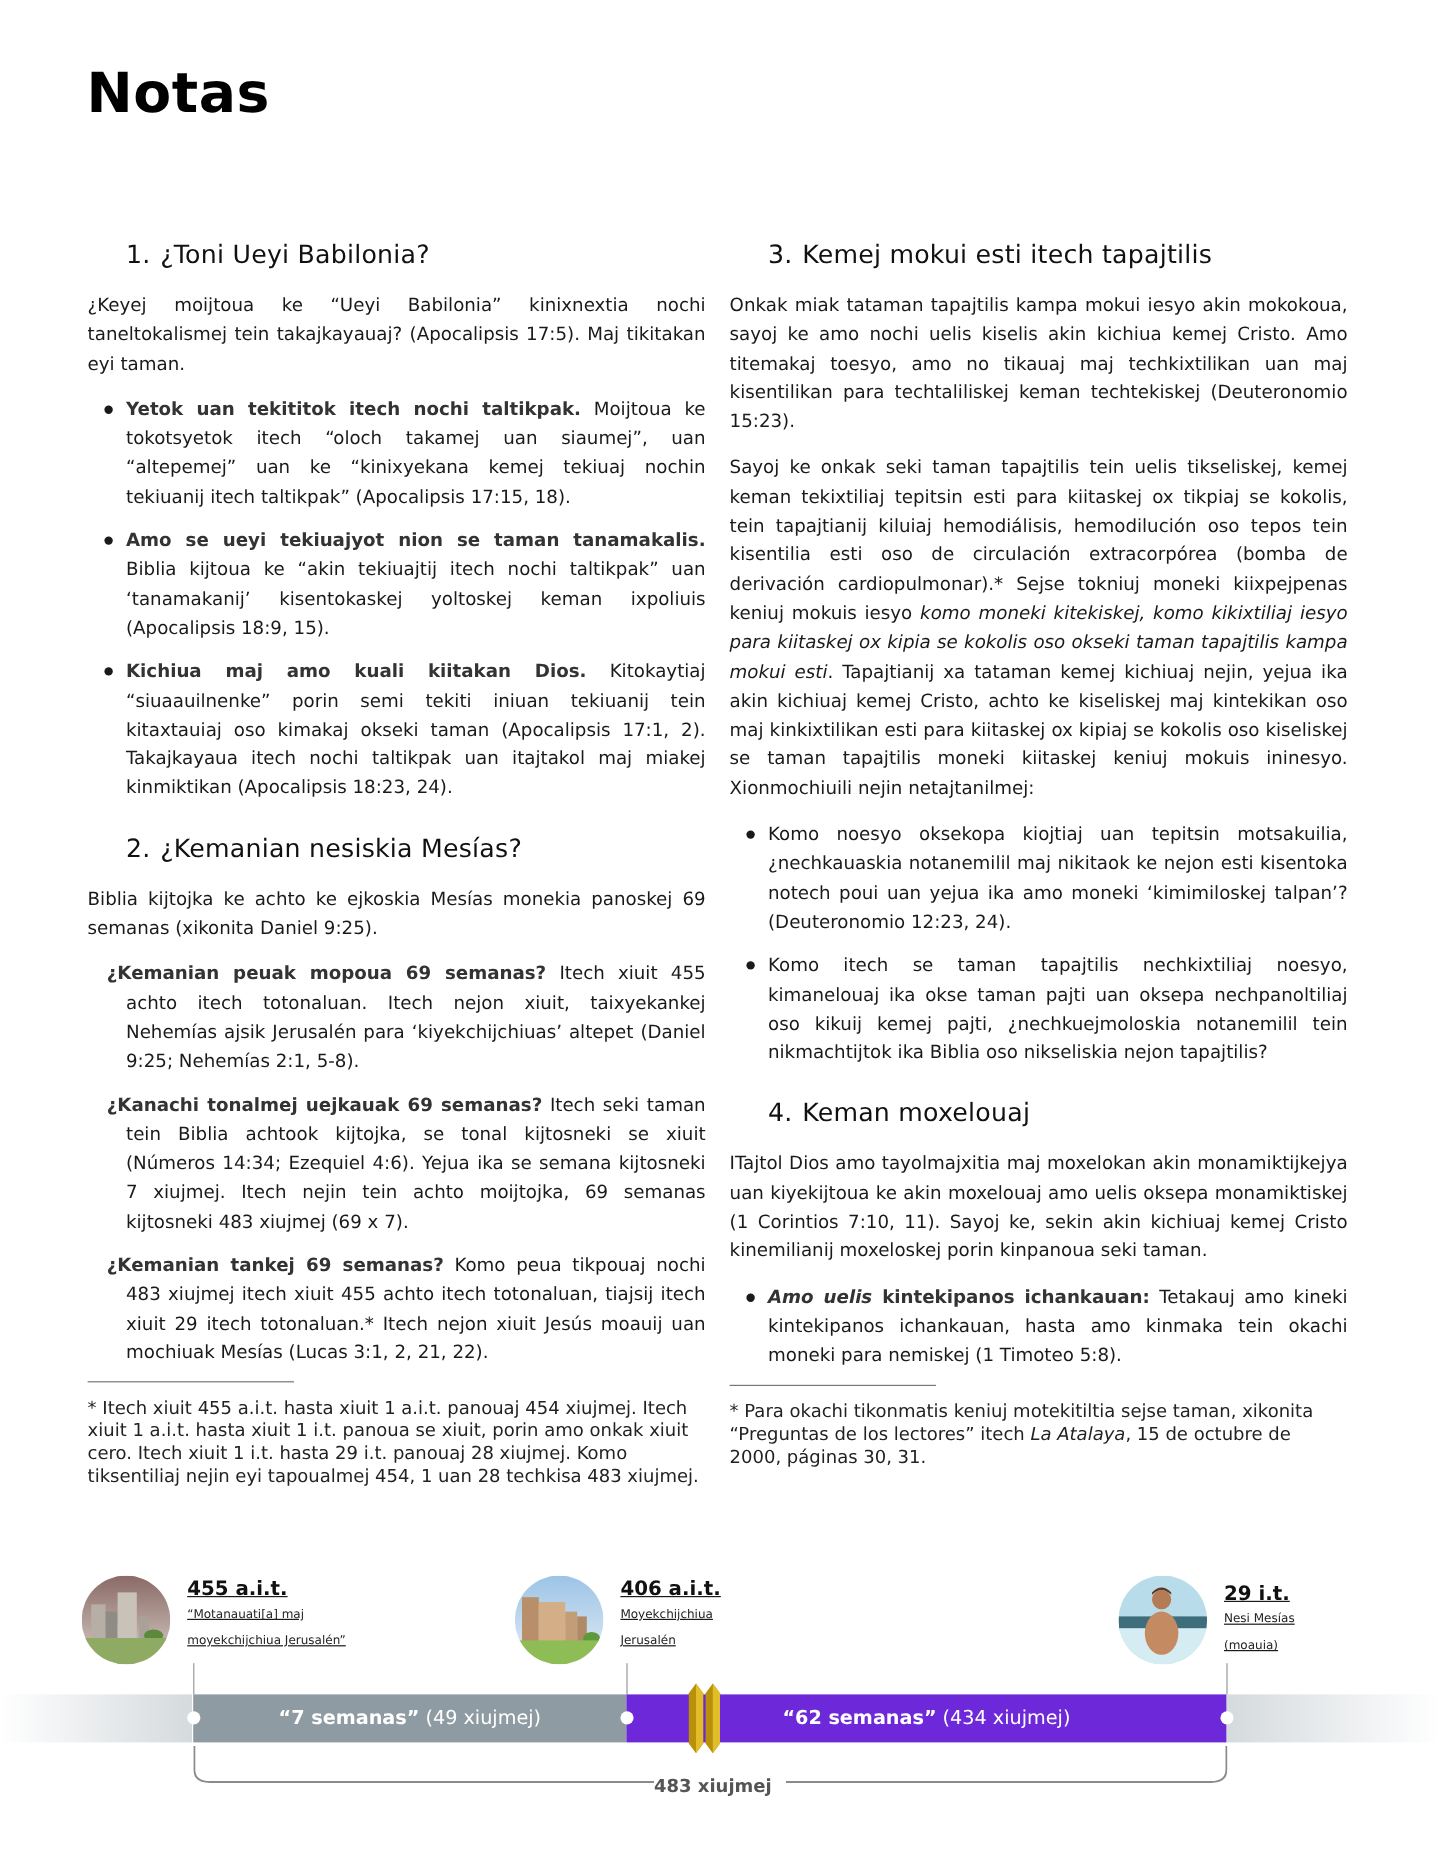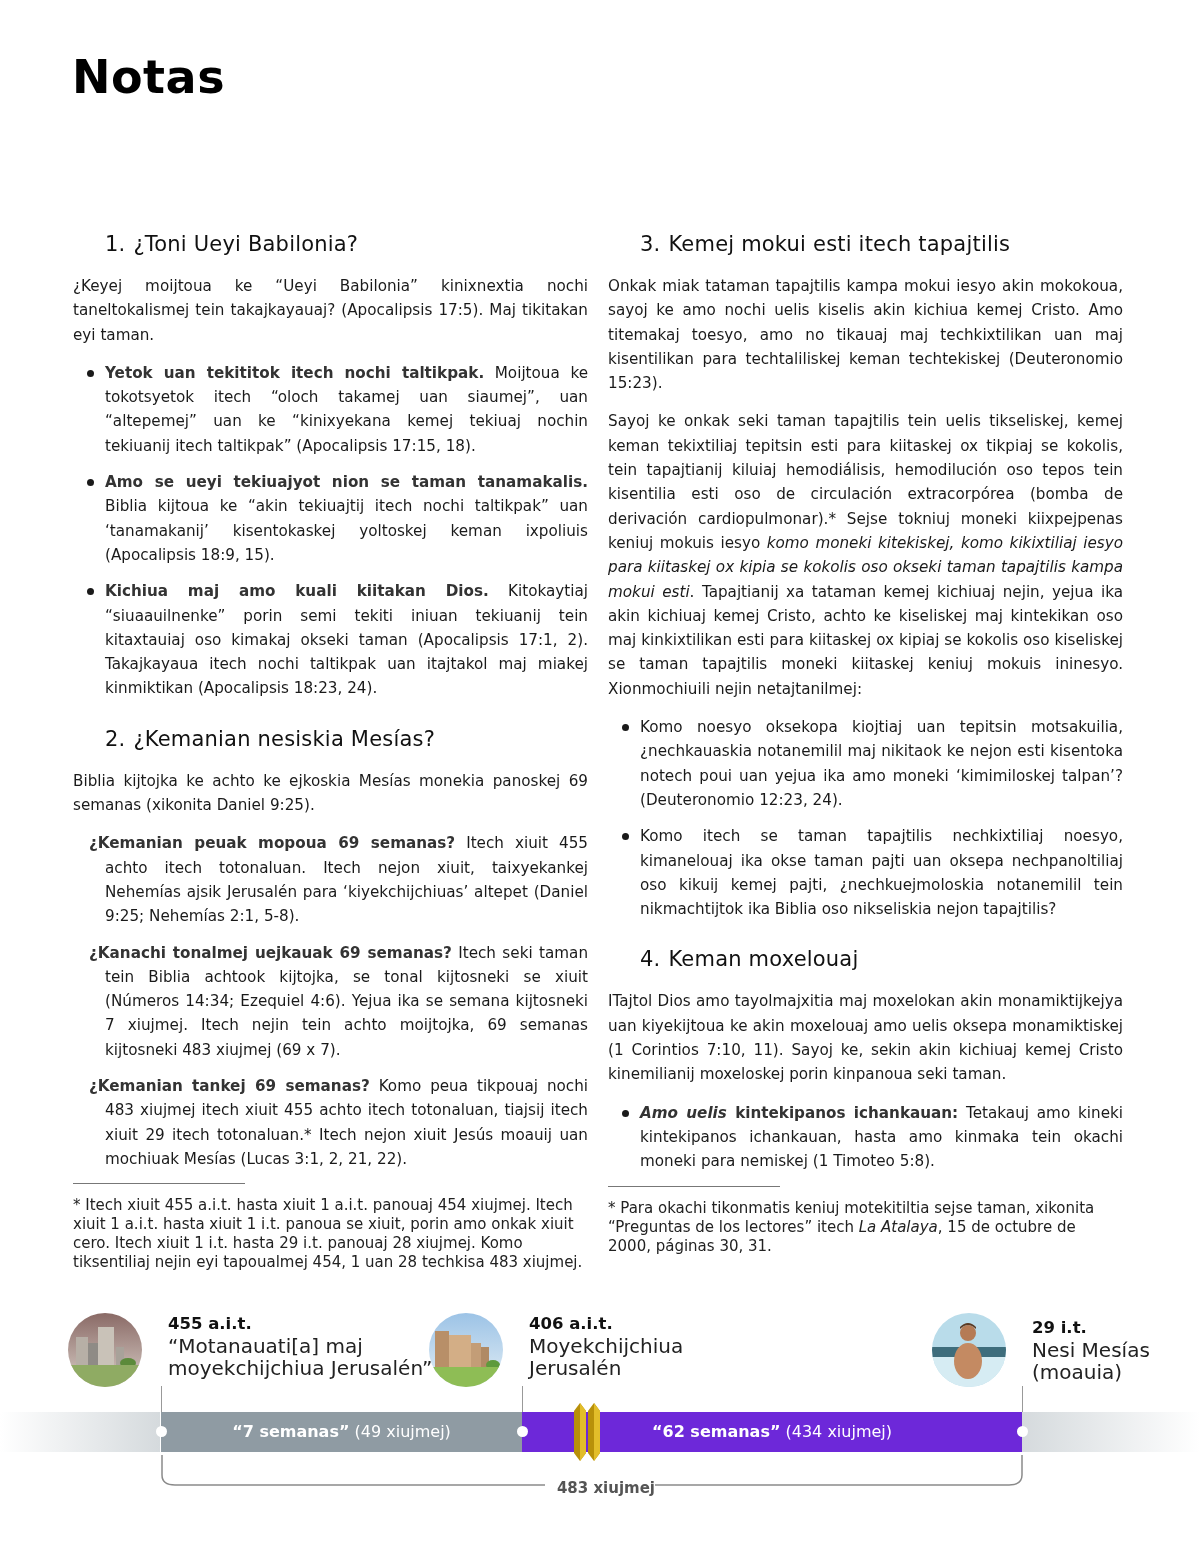--- a/index.html
+++ b/index.html
@@ -11,41 +11,41 @@
   .col-right { left: 608px; }
   .sec-title { font-size: 21px; font-weight: normal; color: #111; margin: 0 0 18px 32px; letter-spacing: 0.2px; }
   .sec-title .num { margin-right: 8px; }
   p, li { font-size: 15.2px; line-height: 24.3px; margin: 0; text-align: justify; }
   .para { margin-bottom: 14px; }
   ul.bullets { list-style: none; padding: 0; margin: 0 0 0 32px; }
   ul.bullets li { position: relative; padding-left: 0; margin-bottom: 12px; }
   ul.bullets li .dot { position: absolute; left: -18px; top: 9px; width: 7px; height: 7px; border-radius: 50%; background: #1a1a1a; }
   .qa { margin: 0 0 12px 16px; padding-left: 16px; text-indent: -16px; }
   b, strong { color: #333; }
-  .sec { margin-bottom: 26px; margin-top: 32px; }
+  .sec { margin-bottom: 26px; }
   .fn-rule { width: 172px; border-top: 1.5px solid #777; margin: 4px 0 12px 0; }
   .footnote { font-size: 15px; line-height: 19px; text-align: left; color: #222; }
   
   .timeline { position: absolute; left: 0; top: 1305px; width: 1200px; height: 200px; }
   .tl-event { position: absolute; top: 8px; display: flex; }
   .tl-img { width: 74px; height: 74px; border-radius: 50%; overflow: hidden; flex: none; }
-  .tl-text { margin-left: 26px; }
+  .tl-text { margin-left: 14px; text-decoration: underline; }
   .tl-year { font-size: 16.5px; font-weight: bold; color: #111; line-height: 22px; }
-  .tl-desc { font-size: 20px; line-height: 22px; color: #222; }
+  .tl-desc { font-size: 10px; line-height: 22px; color: #222; }
   .tl-tick { position: absolute; width: 1px; background: #999; }
   .band { position: absolute; top: 107px; height: 40px; }
   .band-fade-l { left: 0; width: 160px; background: linear-gradient(to right, rgba(220,224,227,0) 0%, #d5dadd 100%); }
   .band-fade-r { left: 1022px; width: 178px; background: linear-gradient(to right, #d5dadd 0%, rgba(220,224,227,0) 100%); }
   .band-grey { left: 161px; width: 361px; background: #8f9ba3; }
   .band-gold { left: 522px; width: 500px; background: #6d28d9; }
   .band-label { position: absolute; top: 0; left: 0; right: 0; text-align: center; line-height: 40px; color: #fff; font-size: 16px; }
   .band-label b { color: #fff; }
   .node { position: absolute; top: 121px; width: 11px; height: 11px; border-radius: 50%; background: #fff; }
   .brace { position: absolute; top: 150px; left: 161px; width: 862px; height: 38px; }
-  .brace-label { position: absolute; top: 174px; left: 545px; width: 110px; text-align: right; font-size: 15px; font-weight: bold; color: #555; background: #fff; }
+  .brace-label { position: absolute; top: 174px; left: 545px; width: 110px; text-align: left; font-size: 15px; font-weight: bold; color: #555; background: #fff; }
 </style>
 </head>
 <body>
 
 <h1 class="page-title">Notas</h1>
 
 <div class="col col-left">
 
   <div class="sec">
     <h2 class="sec-title"><span class="num">1.</span><span>¿Toni Ueyi Babilonia?</span></h2>

